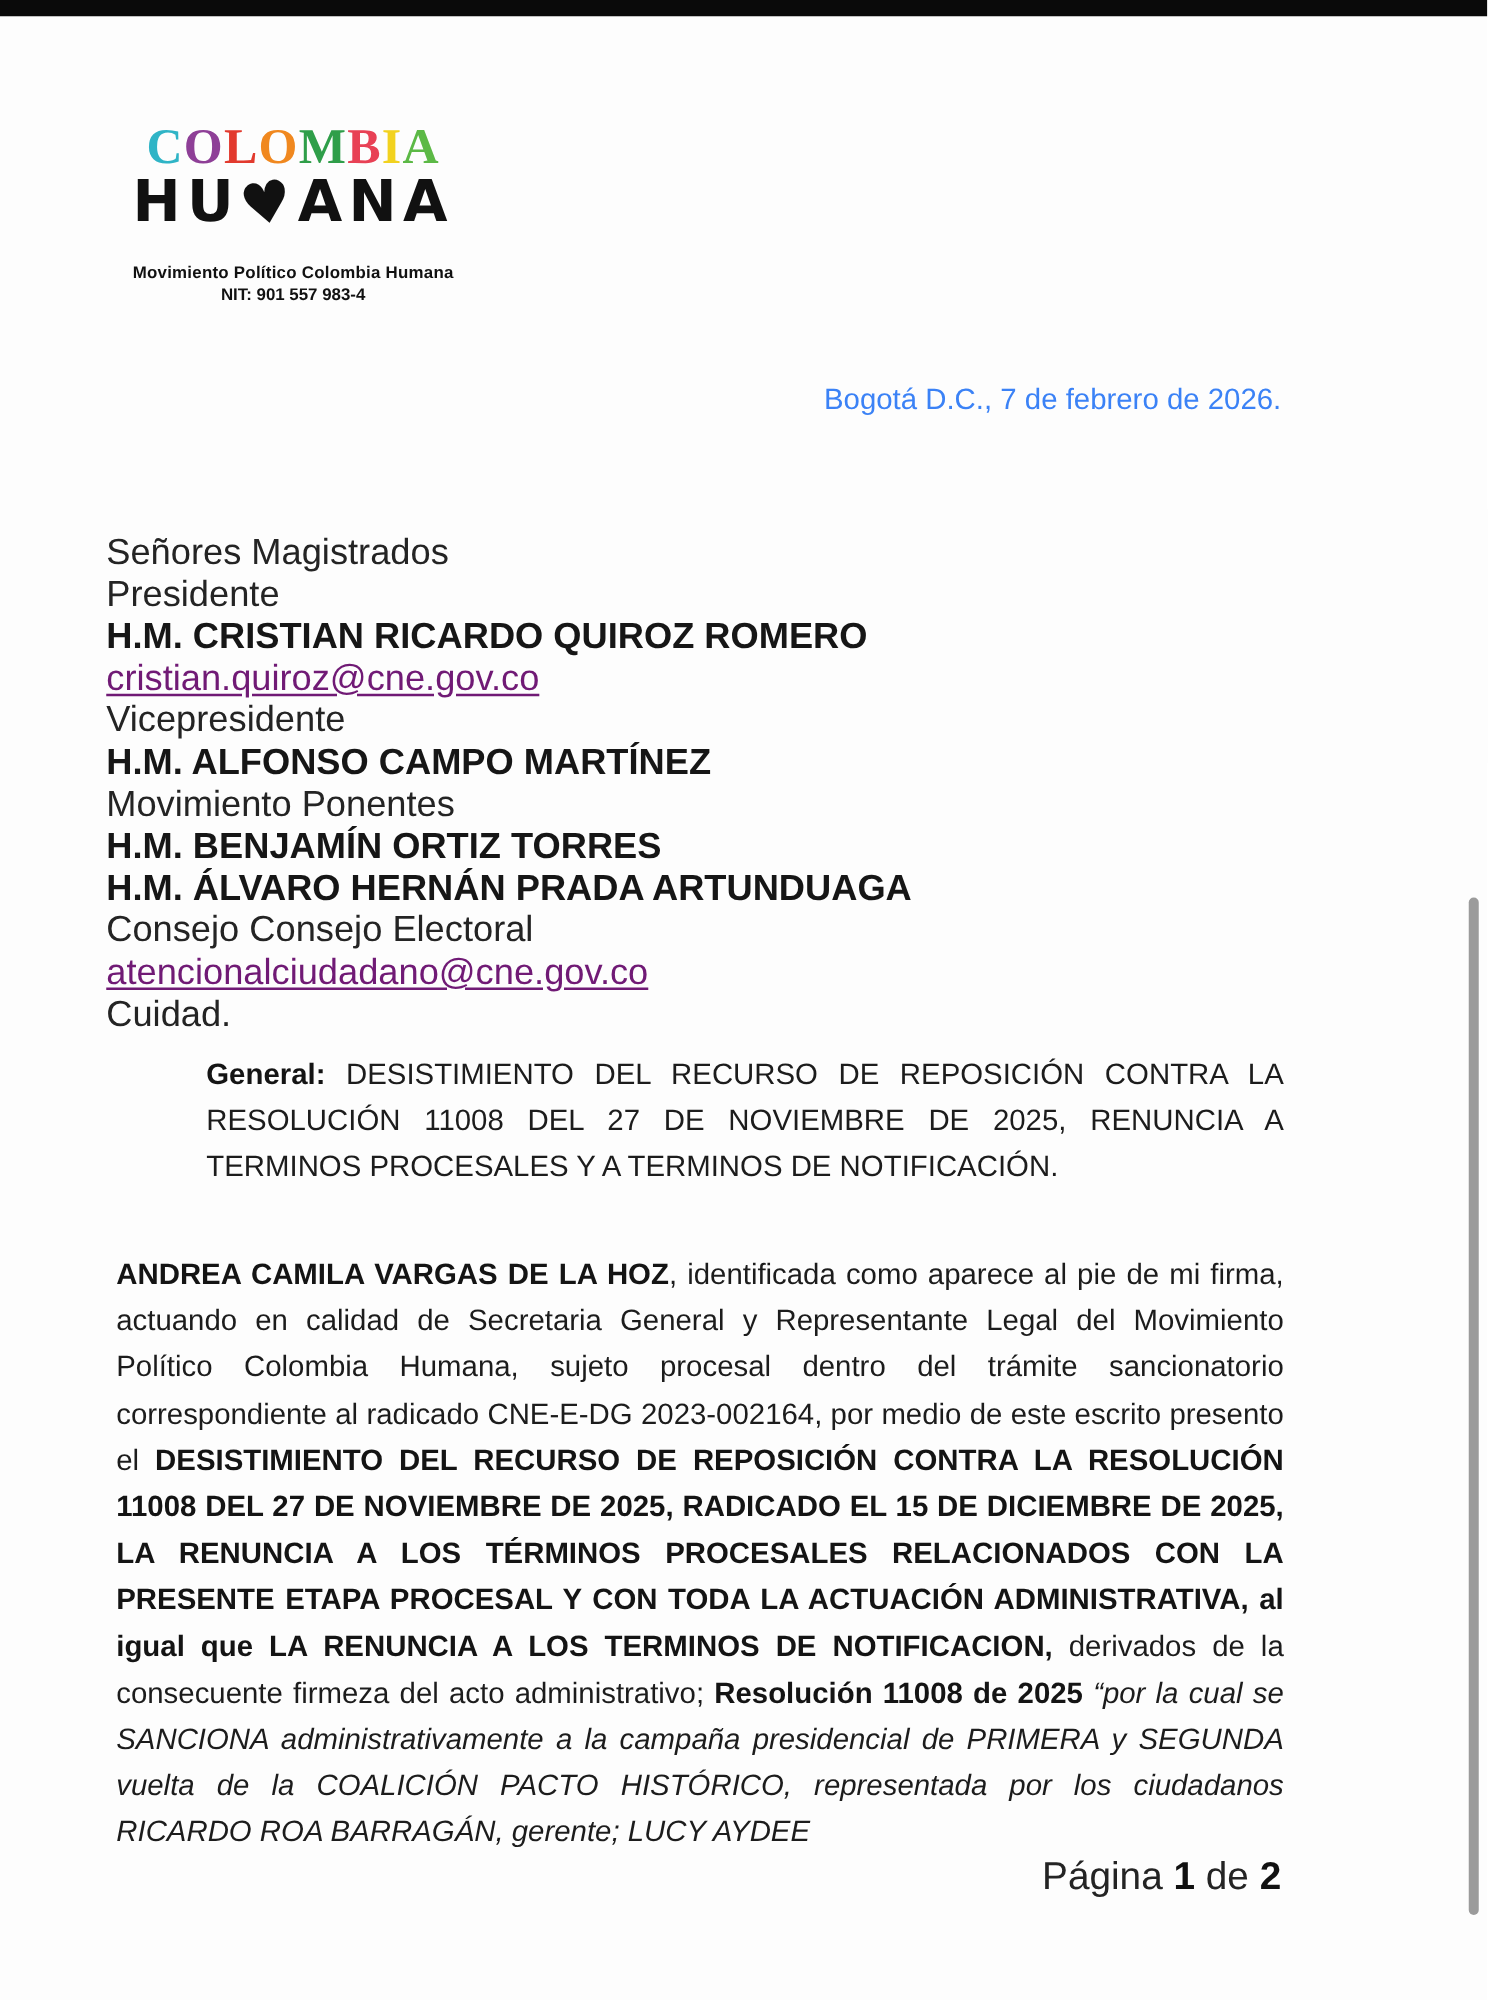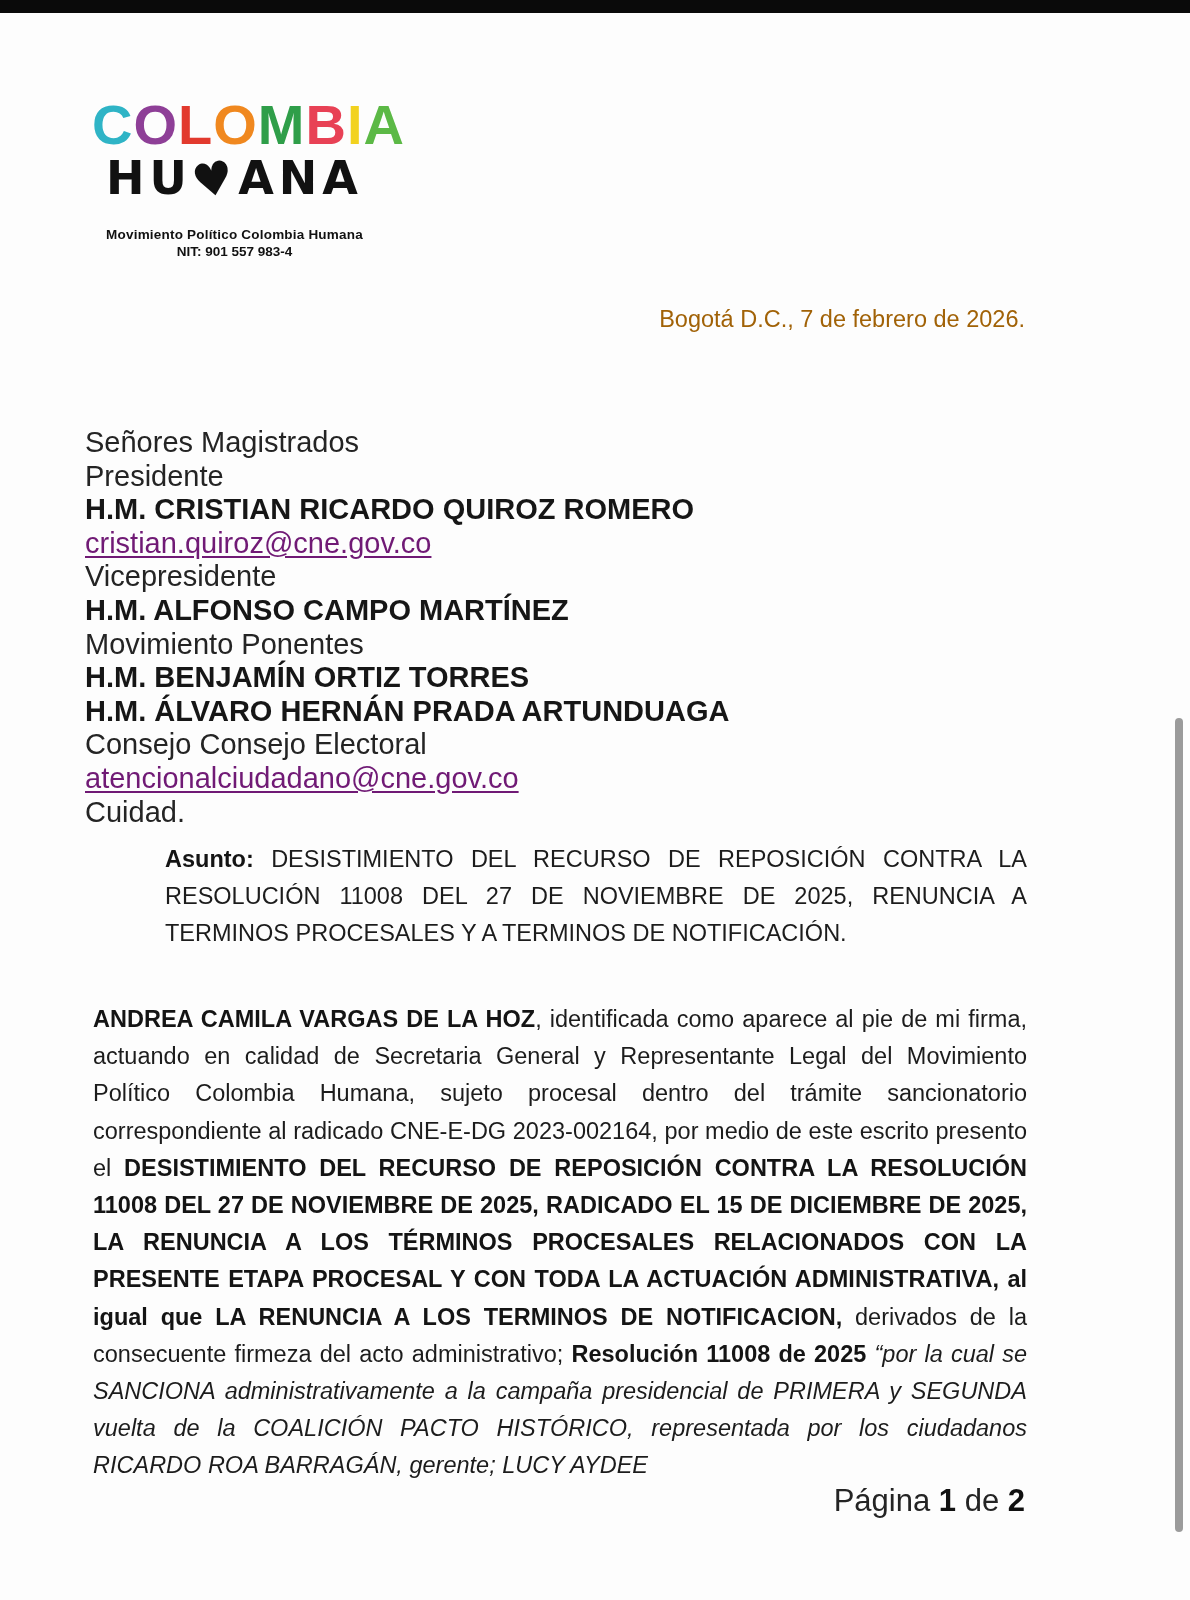--- a/index.html
+++ b/index.html
@@ -27,22 +27,22 @@
   
   .logo {
     position: absolute;
     left: 92px;
     top: 96px;
     width: 285px;
     text-align: center;
     line-height: 1;
   }
   .logo-colombia {
-    font-family: Liberation Sans, sans-serif;
-    font-size: 56px;
+    font-family: Liberation Serif, serif;
+    font-size: 40px;
     font-weight: 800;
     letter-spacing: 1px;
     line-height: 1.05;
     white-space: nowrap;
   }
   .logo-humana {
     font-family: "DejaVu Sans", sans-serif;
     font-size: 46px;
     font-weight: 700;
     letter-spacing: 5px;
@@ -69,21 +69,21 @@
     font-weight: 700;
     color: #111111;
   }
 
   
   .date-line {
     position: absolute;
     top: 306px;
     right: 165px;
     font-size: 23.5px;
-    color: #a16207;
+    color: #3b82f6;
   }
 
   .recipients {
     position: absolute;
     left: 85px;
     top: 426px;
     font-size: 29px;
     line-height: 33.6px;
     color: #242424;
   }
@@ -164,21 +164,21 @@
       <div>Vicepresidente</div>
       <div class="line-bold">H.M. ALFONSO CAMPO MARTÍNEZ</div>
       <div>Movimiento Ponentes</div>
       <div class="line-bold">H.M. BENJAMÍN ORTIZ TORRES</div>
       <div class="line-bold">H.M. ÁLVARO HERNÁN PRADA ARTUNDUAGA</div>
       <div>Consejo Consejo Electoral</div>
       <div class="line-link">atencionalciudadano@cne.gov.co</div>
       <div>Cuidad.</div>
     </div>
 
-  <p class="subject"><span class="seg-bold">Asunto: </span><span>DESISTIMIENTO DEL RECURSO DE REPOSICIÓN CONTRA LA RESOLUCIÓN 11008 DEL 27 DE NOVIEMBRE DE 2025, RENUNCIA A TERMINOS PROCESALES Y A TERMINOS DE NOTIFICACIÓN.</span></p>
+  <p class="subject"><span class="seg-bold">General: </span><span>DESISTIMIENTO DEL RECURSO DE REPOSICIÓN CONTRA LA RESOLUCIÓN 11008 DEL 27 DE NOVIEMBRE DE 2025, RENUNCIA A TERMINOS PROCESALES Y A TERMINOS DE NOTIFICACIÓN.</span></p>
 
   <p class="body-par"><span class="seg-bold">ANDREA CAMILA VARGAS DE LA HOZ</span><span>, identificada como aparece al pie de mi firma, actuando en calidad de Secretaria General y Representante Legal del Movimiento Político Colombia Humana, sujeto procesal dentro del trámite sancionatorio correspondiente al radicado CNE-E-DG 2023-002164, por medio de este escrito presento el </span><span class="seg-bold">DESISTIMIENTO DEL RECURSO DE REPOSICIÓN CONTRA LA RESOLUCIÓN 11008 DEL 27 DE NOVIEMBRE DE 2025, RADICADO EL 15 DE DICIEMBRE DE 2025, LA RENUNCIA A LOS TÉRMINOS PROCESALES RELACIONADOS CON LA PRESENTE ETAPA PROCESAL Y CON TODA LA ACTUACIÓN ADMINISTRATIVA, al igual que LA RENUNCIA A LOS TERMINOS DE NOTIFICACION,</span><span> derivados de la consecuente firmeza del acto administrativo; </span><span class="seg-bold">Resolución 11008 de 2025 </span><span class="seg-italic">“por la cual se SANCIONA administrativamente a la campaña presidencial de PRIMERA y SEGUNDA vuelta de la COALICIÓN PACTO HISTÓRICO, representada por los ciudadanos RICARDO ROA BARRAGÁN, gerente; LUCY AYDEE</span></p>
 
   <div class="footer">
     <span>Página </span><span class="pg-num">1</span><span> de </span><span class="pg-num">2</span>
   </div>
 
   <div class="scrollbar-thumb"></div>
 
 </div>

